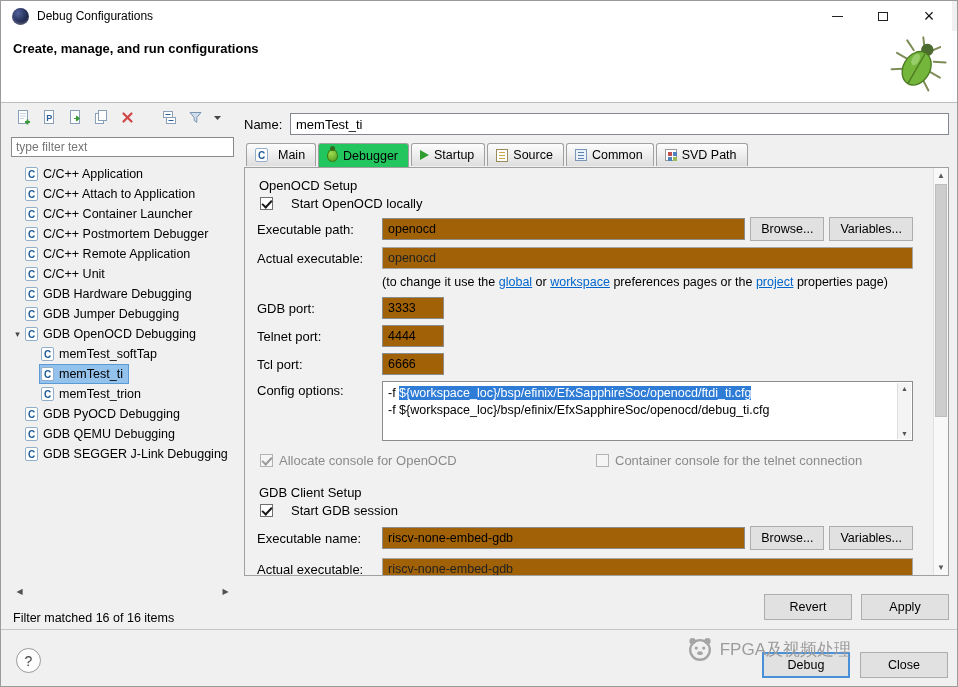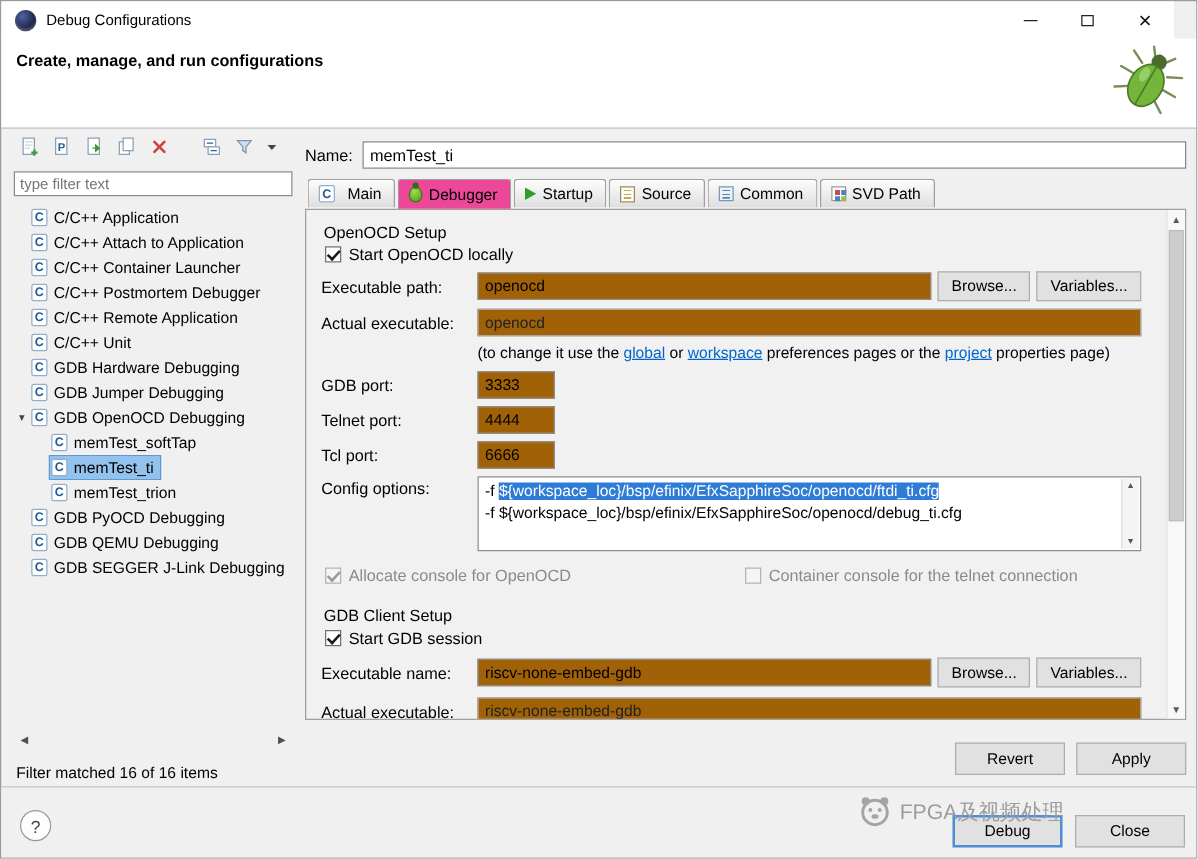--- a/index.html
+++ b/index.html
@@ -1,21 +1,21 @@
 <!DOCTYPE html>
 <html><head>
 <meta charset="utf-8">
 <style>
   * { box-sizing: border-box; }
   body { margin:0; background:#ffffff; font-family:"Liberation Sans", sans-serif; }
   .window { position:relative; width:958px; height:687px; background:#f0f0f0;
             border:1px solid #9b9b9b; overflow:hidden; font-size:13px; color:#000; }
 
   
-  .titlebar { position:absolute; top:0; left:0; right:18px; height:30px; background:#fff;
+  .titlebar { position:absolute; top:0; left:0; right:5px; height:30px; background:#fff;
               display:flex; align-items:center; padding-left:11px; }
   .app-icon { width:17px; height:17px; border-radius:50%; flex:none;
               background:radial-gradient(circle at 35% 30%, #51629b, #141c3f 72%);
               box-shadow:inset 0 -2px 2px rgba(255,255,255,.25); margin-right:8px; }
   .title-text { font-size:12px; }
   .win-controls { margin-left:auto; display:flex; height:100%; }
   .win-btn { width:46px; height:30px; display:flex; align-items:center; justify-content:center; }
   .glyph-min { width:11px; height:1px; background:#222; display:block; }
   .glyph-max { width:10px; height:9px; border:1px solid #222; display:block; }
   .glyph-close { font-size:18px; line-height:1; color:#111; }
@@ -57,21 +57,21 @@
   
   .main { position:absolute; left:243px; top:103px; right:8px; bottom:57px; }
   .name-row { display:flex; align-items:center; margin-top:9px; }
   .name-label { width:46px; flex:none; }
   .name-input { flex:1; height:22px; border:1px solid #828790; background:#fff;
                 font-family:inherit; font-size:13px; padding:0 5px; }
   .tabs { display:flex; margin-top:8px; padding-left:2px; position:relative; z-index:2; height:23px; }
   .tab { display:flex; align-items:center; gap:5px; padding:0 10px 0 8px; margin-right:2px;
          height:23px; border:1px solid #a0a0a0; border-bottom:none; border-radius:3px 3px 0 0;
          background:linear-gradient(#fdfdfd, #dedede); font-size:12.5px; }
-  .tab.active { background:#ec4899; height:24px; }
+  .tab.active { background:#22c55e; height:24px; }
   .bug-icon { width:11px; height:13px; border-radius:50%/58% 58% 46% 46%;
               background:radial-gradient(circle at 35% 30%, #9fdc4f, #4e9a1f);
               border:1px solid #3a7a12; position:relative; }
   .bug-icon::before { content:""; position:absolute; top:-4px; left:2px; width:5px; height:5px;
               border-radius:50%; background:#33691e; }
   .startup-icon { width:0; height:0; border-left:9px solid #2f9e2f;
               border-top:5px solid transparent; border-bottom:5px solid transparent; }
   .source-icon { width:12px; height:13px; background:#fff; border:1px solid #9a8a5a; position:relative; }
   .source-icon::before { content:""; position:absolute; left:2px; right:2px; top:2px; height:8px;
               background:repeating-linear-gradient(#c9a84c 0 1px, transparent 1px 3px); }
@@ -79,21 +79,21 @@
   .common-icon::before { content:""; position:absolute; left:2px; right:2px; top:2px; height:7px;
               background:repeating-linear-gradient(#5b82ad 0 1px, transparent 1px 3px); }
   .svd-icon { width:12px; height:12px; background:#fff; border:1px solid #999; position:relative; }
   .svd-icon::before { content:""; position:absolute; left:2px; top:2px; width:4px; height:4px;
               background:#c0504d; box-shadow:5px 0 0 #4f81bd, 0 5px 0 #4f81bd, 5px 5px 0 #9bbb59; }
 
   .tab-content { position:absolute; top:63px; left:0; right:0; height:409px;
                  border:1px solid #a0a0a0; background:#f1f1f1; overflow:hidden;
                  padding:10px 35px 0 12px; }
   .section-title { height:15px; margin:0 0 2px 2px; }
-  .check-row { height:16px; margin:0 0 6px 3px; display:flex; align-items:center; }
+  .check-row { height:16px; margin:0 0 6px 3px; display:flex; align-items:center;gap:12px; }
   .checkbox { width:13px; height:13px; border:1px solid #707070; background:#fff;
               display:inline-block; position:relative; margin-right:6px; flex:none; }
   .checkbox.checked::after { content:""; position:absolute; left:1px; top:2px; width:8px; height:4px;
               border-left:2px solid #1a1a1a; border-bottom:2px solid #1a1a1a; transform:rotate(-47deg); }
   .checkbox.disabled { border-color:#b3b3b3; background:#f5f5f5; }
   .checkbox.disabled.checked::after { border-color:#9a9a9a; }
   .form-row { display:flex; align-items:center; gap:5px; margin-bottom:6px; }
   .frm-label { width:120px; flex:none; }
   .frm-label.top { align-self:flex-start; margin-top:2px; }
   .field { flex:1; height:22px; border:1px solid #8c8c8c; background:#a16207;

